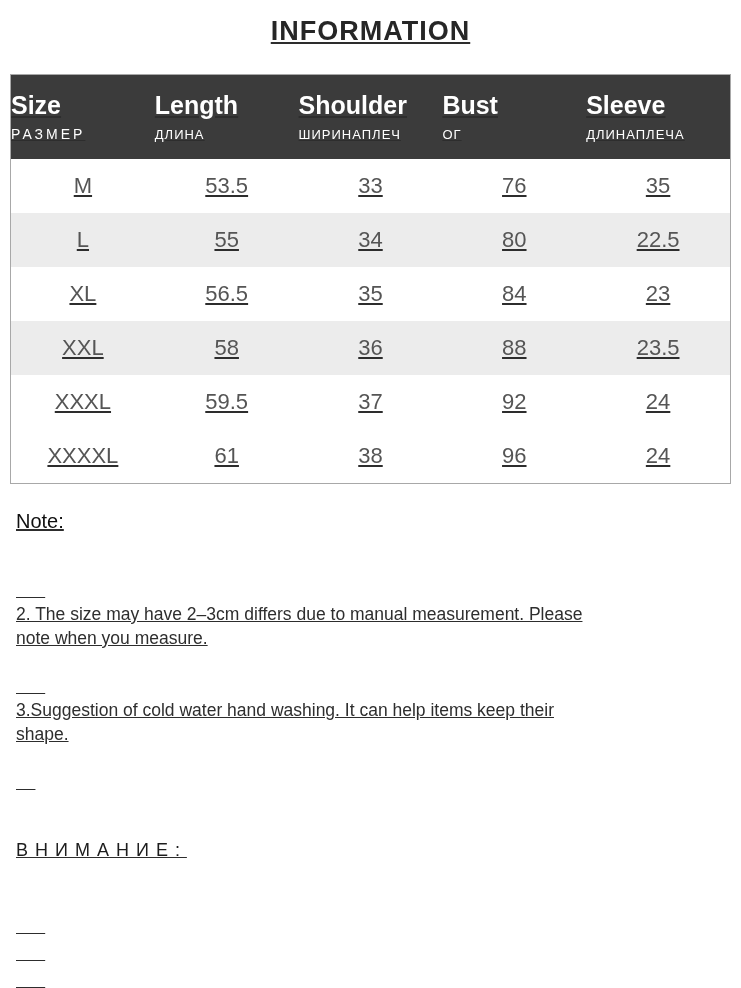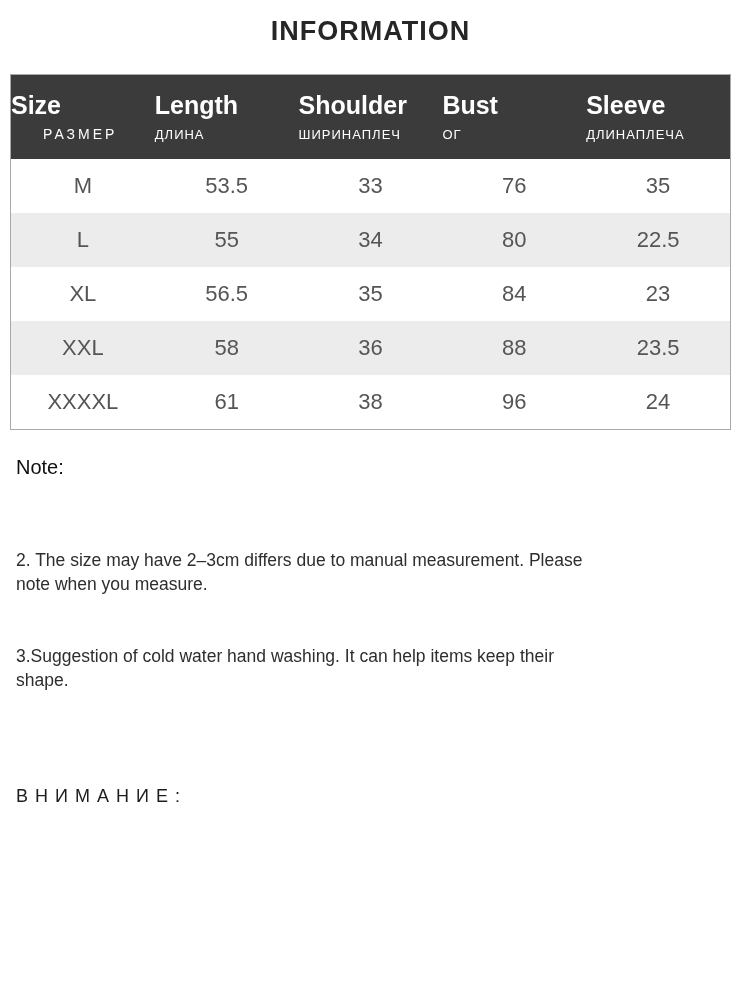--- a/index.html
+++ b/index.html
@@ -3,21 +3,21 @@
 <meta charset="utf-8">
 <style>
   * { box-sizing: border-box; margin: 0; padding: 0; }
   html, body { background: #ffffff; }
   body {
     width: 741px; height: 988px;
     font-family: "Liberation Sans", "DejaVu Sans", sans-serif;
     color: #2d2d2d;
     overflow: hidden;
   }
-  .page { width: 741px; height: 988px; background: #fff; }
+  .page { width: 741px; height: 988px; background: #fff; text-decoration: underline; }
 
   .title {
     padding-top: 16px;
     text-align: center;
     font-size: 27px;
     font-weight: bold;
     letter-spacing: 1px;
     color: #262626;
   }
 
@@ -41,21 +41,21 @@
     font-weight: 600;
     line-height: 1.1;
   }
   .col-sublabel {
     display: block;
     margin-top: 7px;
     font-size: 13px;
     font-weight: 400;
     letter-spacing: 1px;
   }
-  th.size-col .col-sublabel { letter-spacing: 3px; font-size: 14px; padding-left: 32px; }
+  th.size-col .col-sublabel { letter-spacing: 3px; font-size: 14px; }
   tbody td {
     height: 54px;
     text-align: center;
     vertical-align: middle;
     font-size: 22px;
     color: #555555;
     background: #ffffff;
   }
   tbody tr.alt td { background: #ececec; }
 
@@ -149,20 +149,27 @@
           <td>23</td>
         </tr>
         <tr class="alt">
           <td>XXL</td>
           <td>58</td>
           <td>36</td>
           <td>88</td>
           <td>23.5</td>
         </tr>
         <tr>
+          <td>XXXL</td>
+          <td>59.5</td>
+          <td>37</td>
+          <td>92</td>
+          <td>24</td>
+        </tr>
+        <tr>
           <td>XXXXL</td>
           <td>61</td>
           <td>38</td>
           <td>96</td>
           <td>24</td>
         </tr>
       </tbody>
     </table>
   </div>
 

